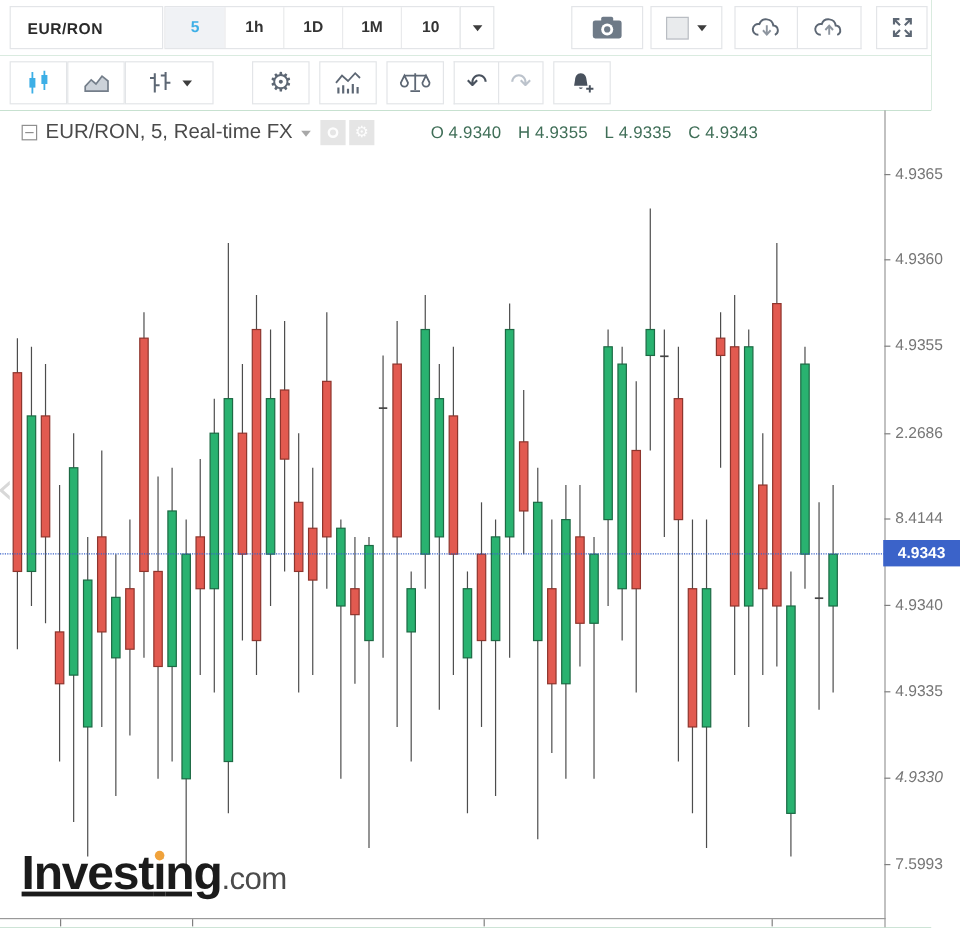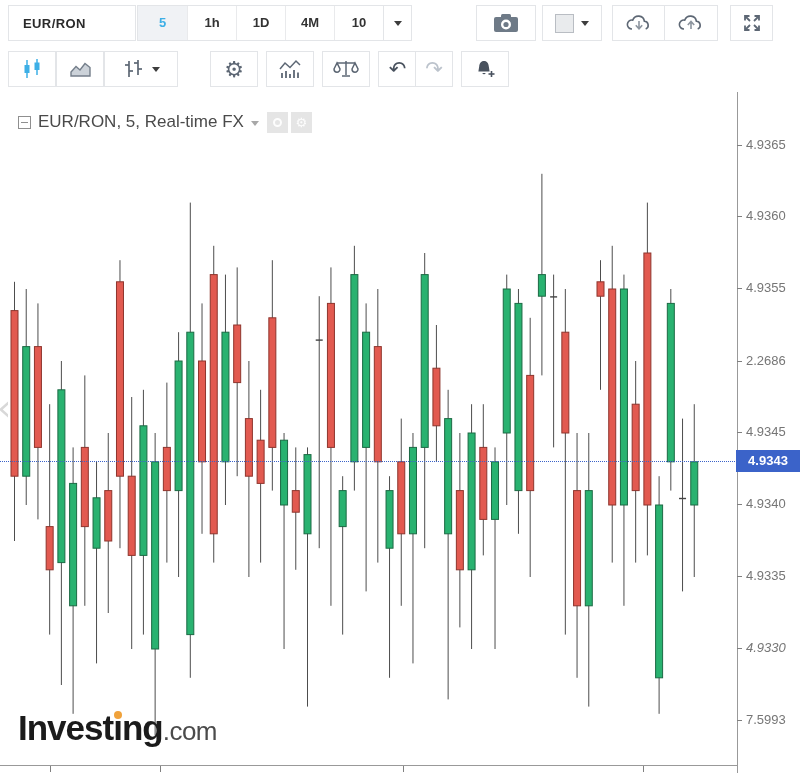--- a/index.html
+++ b/index.html
@@ -47,41 +47,41 @@
   .price-axis { position:absolute; left:737px; top:0; width:63px; bottom:0; cursor:ns-resize; }
   .tick-dash { position:absolute; left:0; width:5px; height:1px; background:#808080; }
   .tick-label { position:absolute; left:9px; font-size:13px; color:#767676; }
   .time-tick { position:absolute; top:674px; width:1px; height:6px; background:#808080; }
   .price-line { position:absolute; left:0; width:737px; height:0;
       border-top:1px dotted #3b63c9; }
   .price-label { position:absolute; left:736px; width:64px; height:22px; background:#3b63c9;
       color:#fff; font-size:13px; font-weight:bold; text-align:center; line-height:22px; }
 
   
-  .legend { position:absolute; left:18px; top:18px; display:flex; align-items:center;
+  .legend { position:absolute; left:18px; top:6px; display:flex; align-items:center;
       height:24px; white-space:nowrap; }
   .collapse-box { width:13px; height:13px; border:1px solid #8f8f8f; position:relative;
       margin-right:7px; cursor:pointer; }
   .collapse-box::after { content:''; position:absolute; left:2px; right:2px; top:5px;
       height:1px; background:#8f8f8f; }
   .legend-title { font-size:17px; color:#4a4a4a; cursor:pointer; }
   .legend-caret { margin:3px 8px 0 7px; border-top-color:#a0a0a0; cursor:pointer;
       width:0;height:0;border-left:4px solid transparent;border-right:4px solid transparent;
       border-top:5px solid #a8a8a8; }
   .mini-btn { width:21px; height:21px; background:#e5e5e5; margin-right:3px;
       display:flex; align-items:center; justify-content:center; cursor:pointer; }
   .ring { width:9px; height:9px; border:2px solid #fdfdfd; border-radius:50%; }
   .mini-gear { color:#fdfdfd; font-size:13px; line-height:13px; }
   .ohlc { margin-left:44px; font-size:14px; color:#3f6e57; }
   .ohlc span { margin-right:4px; }
   .ohlc .val { margin-right:10px; letter-spacing:.2px; }
 
   
   .logo { position:absolute; left:18px; top:614px; line-height:44px; white-space:nowrap; }
-  .logo .word { font-size:35px; font-weight:bold; color:#1b1b1b; letter-spacing:-1px; }
+  .logo .word { font-size:40px; font-weight:bold; color:#1b1b1b; letter-spacing:-1px;text-decoration:underline; }
   .logo .dot-i { position:relative; }
   .logo .dot-i::after { content:''; position:absolute; left:1px; top:3px; width:8px; height:8px;
       background:#f0a23b; border-radius:50%; }
   .logo .com { font-size:26px; font-weight:normal; color:#4b4b4b; letter-spacing:-0.5px; }
 
   .scroll-left { position:absolute; left:-3px; top:295px; font-size:36px; color:#d8d8d8;
       font-family:"DejaVu Sans",sans-serif; cursor:pointer; }
 
   svg { display:block; }
   .ic { stroke:#5d6774; fill:none; stroke-width:1.6; }
@@ -92,21 +92,21 @@
 <div id="app">
 
   <div class="tb tb1">
     <div class="symbol-box">
       <span>EUR/RON</span>
     </div>
     <div class="tf-group">
         <div class="tf-btn active">5</div>
         <div class="tf-btn">1h</div>
         <div class="tf-btn">1D</div>
-        <div class="tf-btn">4M</div>
+        <div class="tf-btn">1M</div>
         <div class="tf-btn">10</div>
       </div>
     <div class="tf-caret">
       <span class="caret-down"></span>
     </div>
 
     <div class="tb1-right">
       <div class="btn btn-camera">
         <svg width="26" height="20" viewBox="0 0 26 20">
           <rect x="1" y="4" width="24" height="15" rx="2" fill="#6e7a87"></rect>
@@ -347,21 +347,21 @@
     <div class="price-axis" id="price-axis">
         <div class="tick-dash" style="top: 53px;"></div>
         <div class="tick-label" style="top: 45px;">4.9365</div>
         <div class="tick-dash" style="top: 124px;"></div>
         <div class="tick-label" style="top: 116px;">4.9360</div>
         <div class="tick-dash" style="top: 196px;"></div>
         <div class="tick-label" style="top: 188px;">4.9355</div>
         <div class="tick-dash" style="top: 269px;"></div>
         <div class="tick-label" style="top: 261px;">2.2686</div>
         <div class="tick-dash" style="top: 340px;"></div>
-        <div class="tick-label" style="top: 332px;">4.9345</div>
+        <div class="tick-label" style="top: 332px;">8.4144</div>
         <div class="tick-dash" style="top: 412px;"></div>
         <div class="tick-label" style="top: 404px;">4.9340</div>
         <div class="tick-dash" style="top: 484px;"></div>
         <div class="tick-label" style="top: 476px;">4.9335</div>
         <div class="tick-dash" style="top: 556px;"></div>
         <div class="tick-label" style="top: 548px; font-style: italic;">4.9330</div>
         <div class="tick-dash" style="top: 628px;"></div>
         <div class="tick-label" style="top: 620px;">7.5993</div>
       </div>
     <div id="time-ticks">
@@ -377,19 +377,25 @@
     <div class="legend">
       <span class="collapse-box"></span>
       <span class="legend-title">EUR/RON, 5, Real-time FX</span>
       <span class="legend-caret"></span>
       <span class="mini-btn">
         <span class="ring"></span>
       </span>
       <span class="mini-btn">
         <span class="mini-gear glyph">⚙</span>
       </span>
+      <span class="ohlc">
+        <span>O</span><span class="val">4.9340</span>
+        <span>H</span><span class="val">4.9355</span>
+        <span>L</span><span class="val">4.9335</span>
+        <span>C</span><span class="val">4.9343</span>
+      </span>
     </div>
 
     <div class="logo">
       <span class="word">Invest</span><span class="word dot-i">i</span><span class="word">ng</span><span class="com">.com</span>
     </div>
   </div>
 </div>
 
 </body></html>

